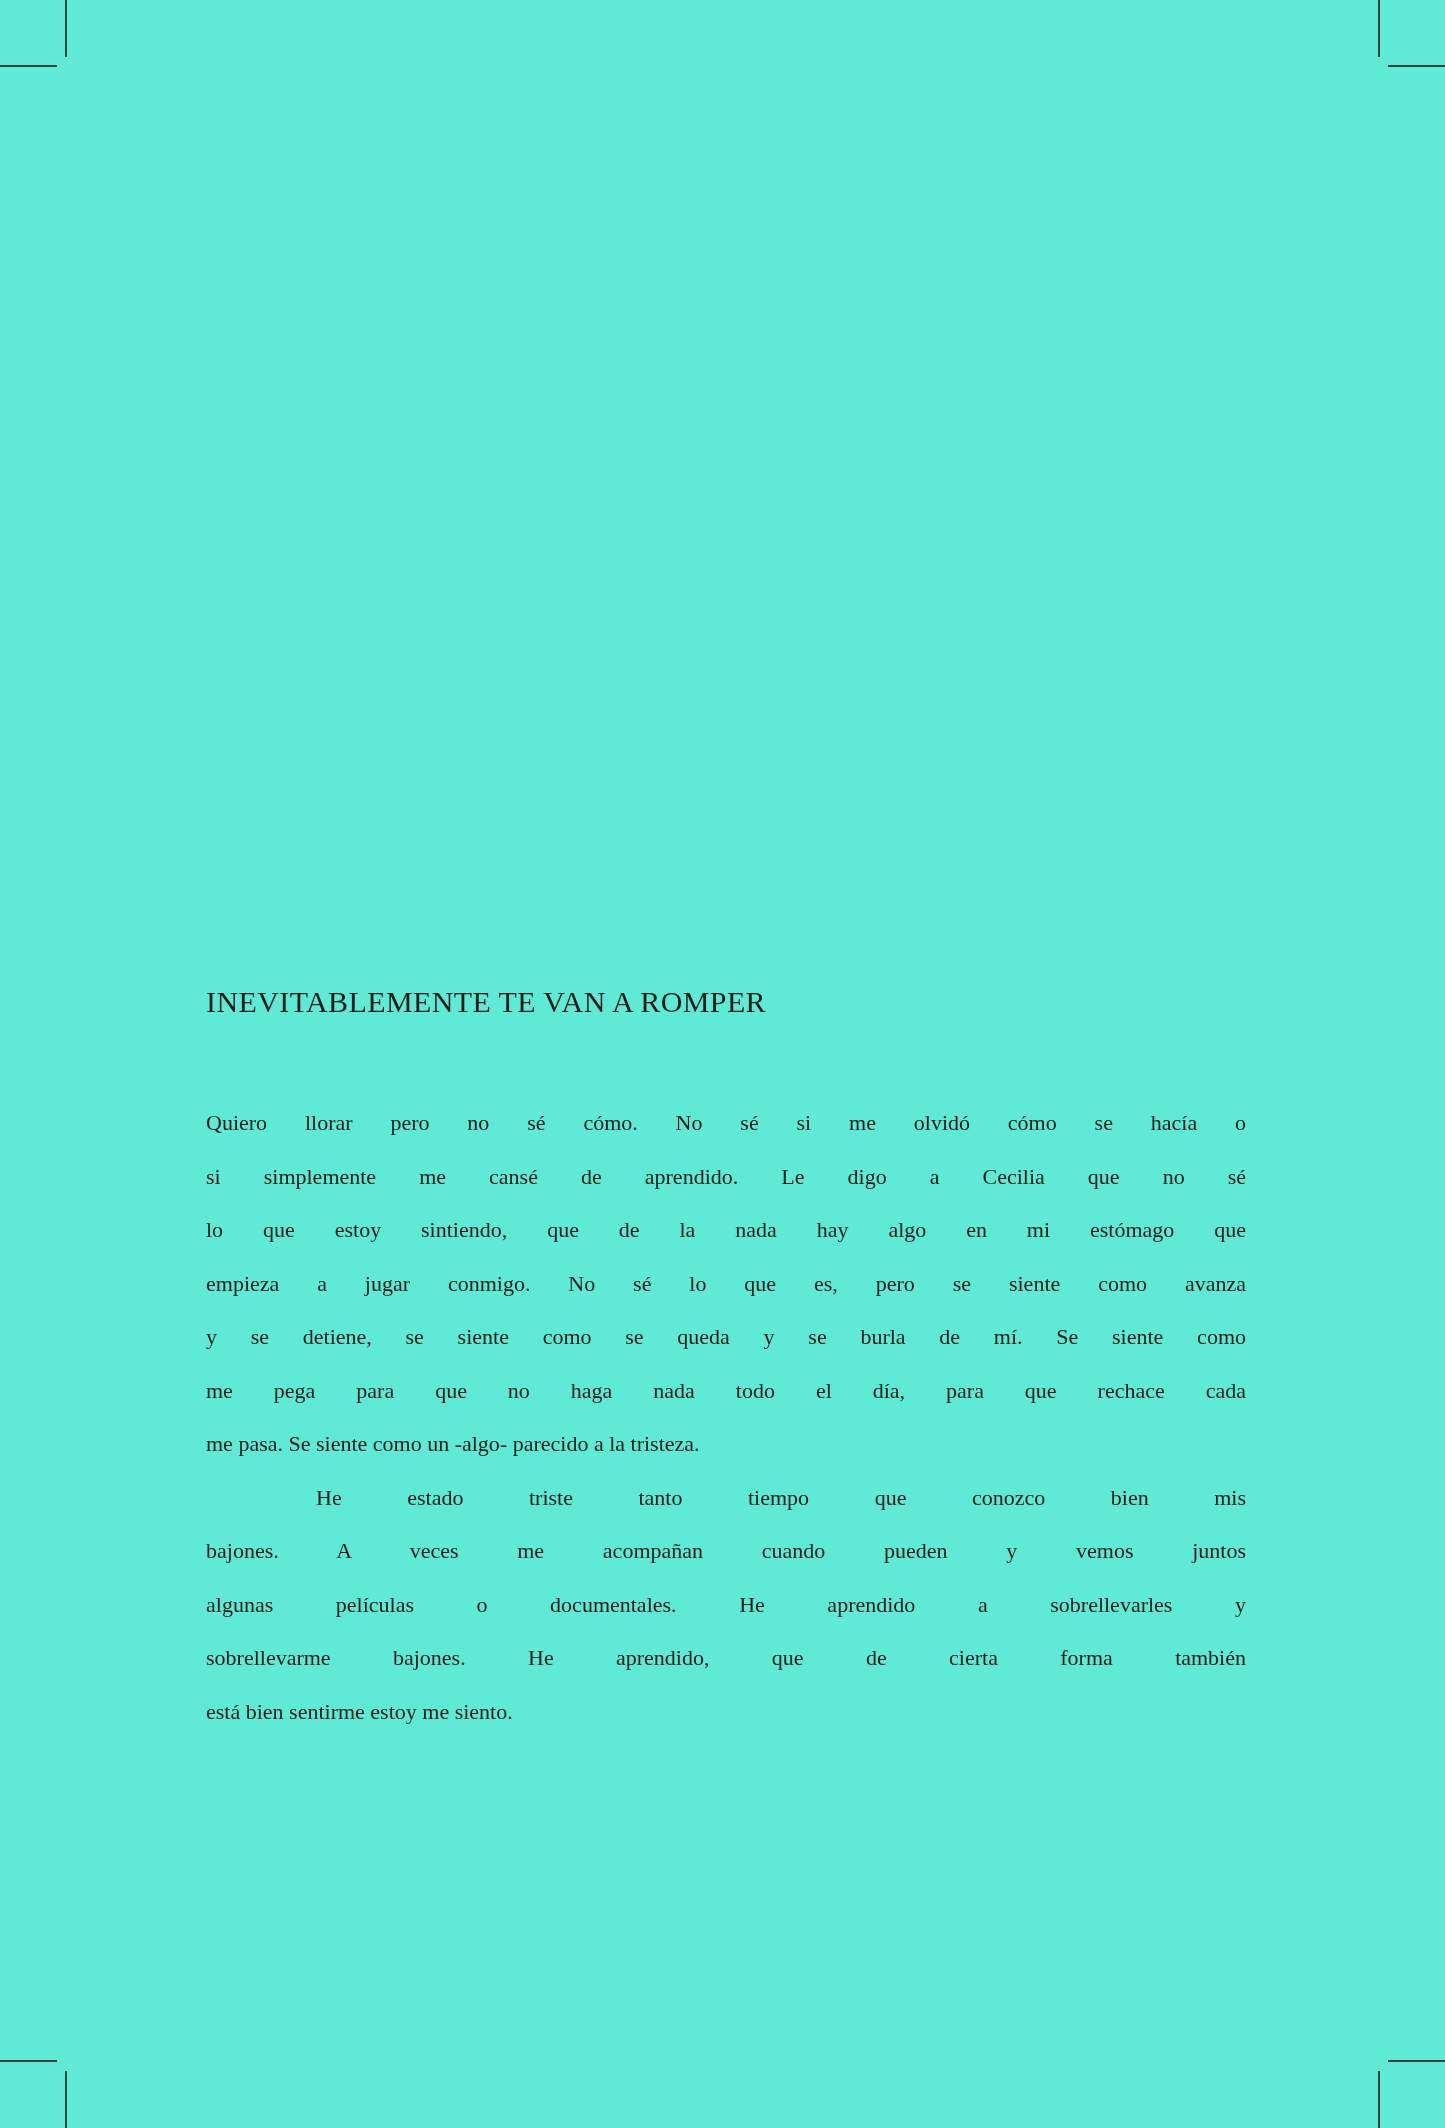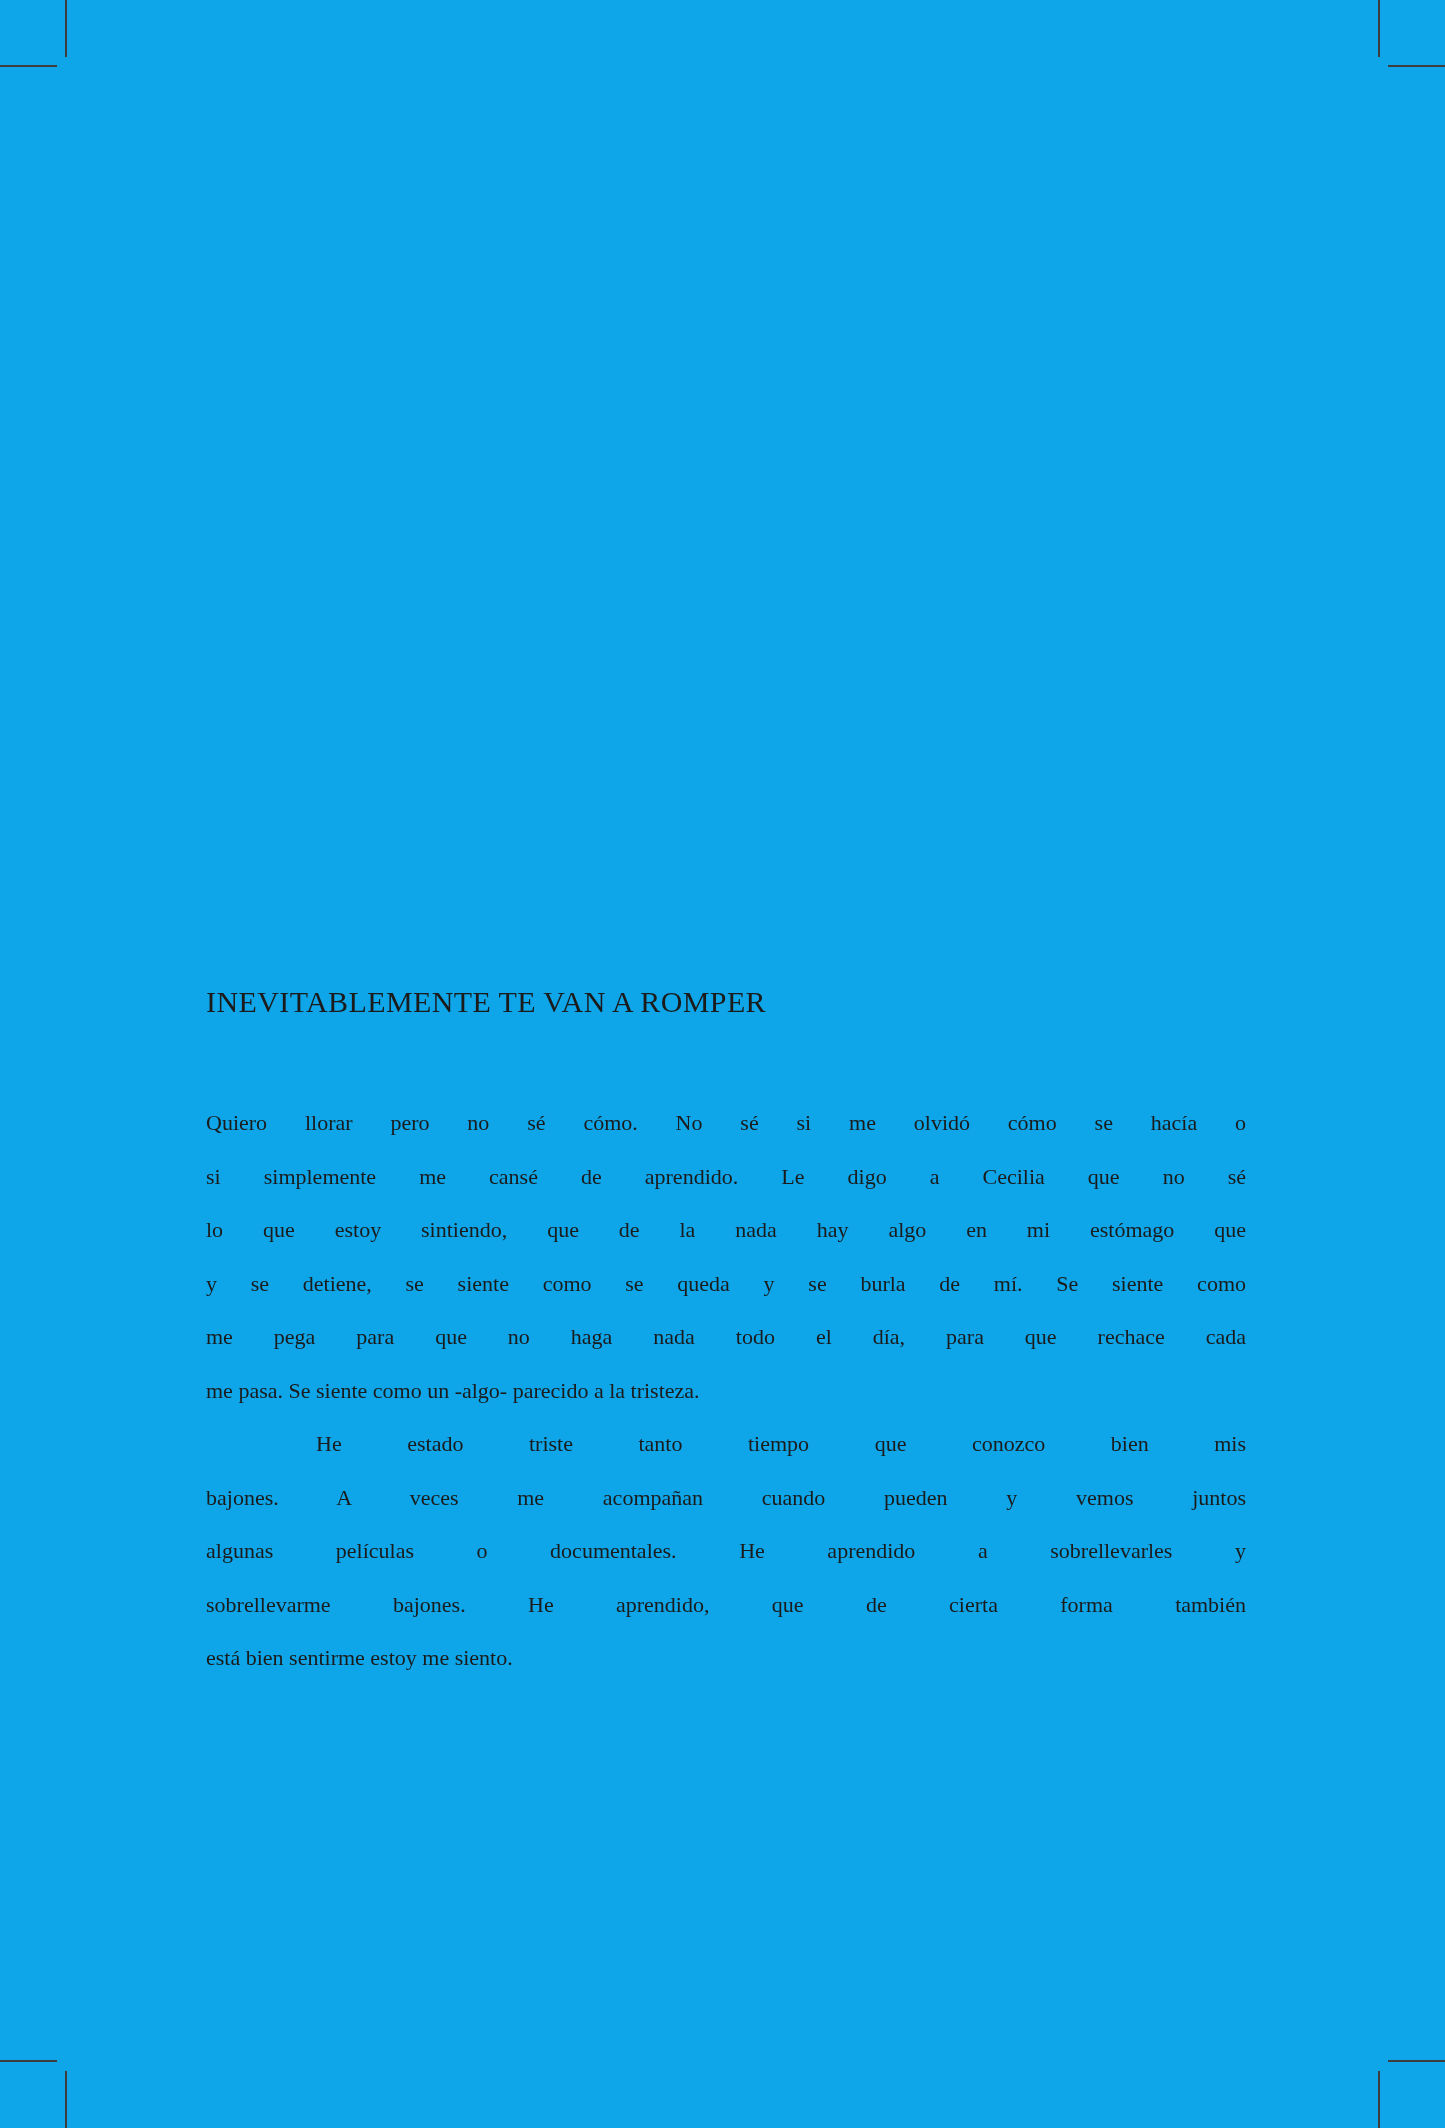--- a/index.html
+++ b/index.html
@@ -4,21 +4,21 @@
 <style>
   html, body {
     margin: 0;
     padding: 0;
     background: #ffffff;
   }
   .page {
     position: relative;
     width: 1445px;
     height: 2128px;
-    background: #0ea5e9;
+    background: #5eead4;
     overflow: hidden;
     font-family: "Liberation Serif", "DejaVu Serif", serif;
   }
   
   .mark {
     position: absolute;
     background: #3d3d3d;
   }
   .mark.v { width: 2px; height: 57px; }
   .mark.h { width: 57px; height: 2px; }
@@ -81,20 +81,21 @@
   <div class="mark v br-v"></div>
 
   <div class="textblock">
 
     <h1 class="title">INEVITABLEMENTE TE VAN A ROMPER</h1>
 
     <div class="para para-1">
       <div class="line">Quiero llorar pero no sé cómo. No sé si me olvidó cómo se hacía o</div>
       <div class="line">si simplemente me cansé de aprendido. Le digo a Cecilia que no sé</div>
       <div class="line">lo que estoy sintiendo, que de la nada hay algo en mi estómago que</div>
+      <div class="line">empieza a jugar conmigo. No sé lo que es, pero se siente como avanza</div>
       <div class="line">y se detiene, se siente como se queda y se burla de mí. Se siente como</div>
       <div class="line">me pega para que no haga nada todo el día, para que rechace cada</div>
       <div class="line lastline">me pasa. Se siente como un -algo- parecido a la tristeza.</div>
     </div>
 
     <div class="para para-2">
       <div class="line indent">He estado triste tanto tiempo que conozco bien mis</div>
       <div class="line">bajones. A veces me acompañan cuando pueden y vemos juntos</div>
       <div class="line">algunas películas o documentales. He aprendido a sobrellevarles y</div>
       <div class="line">sobrellevarme bajones. He aprendido, que de cierta forma también</div>

